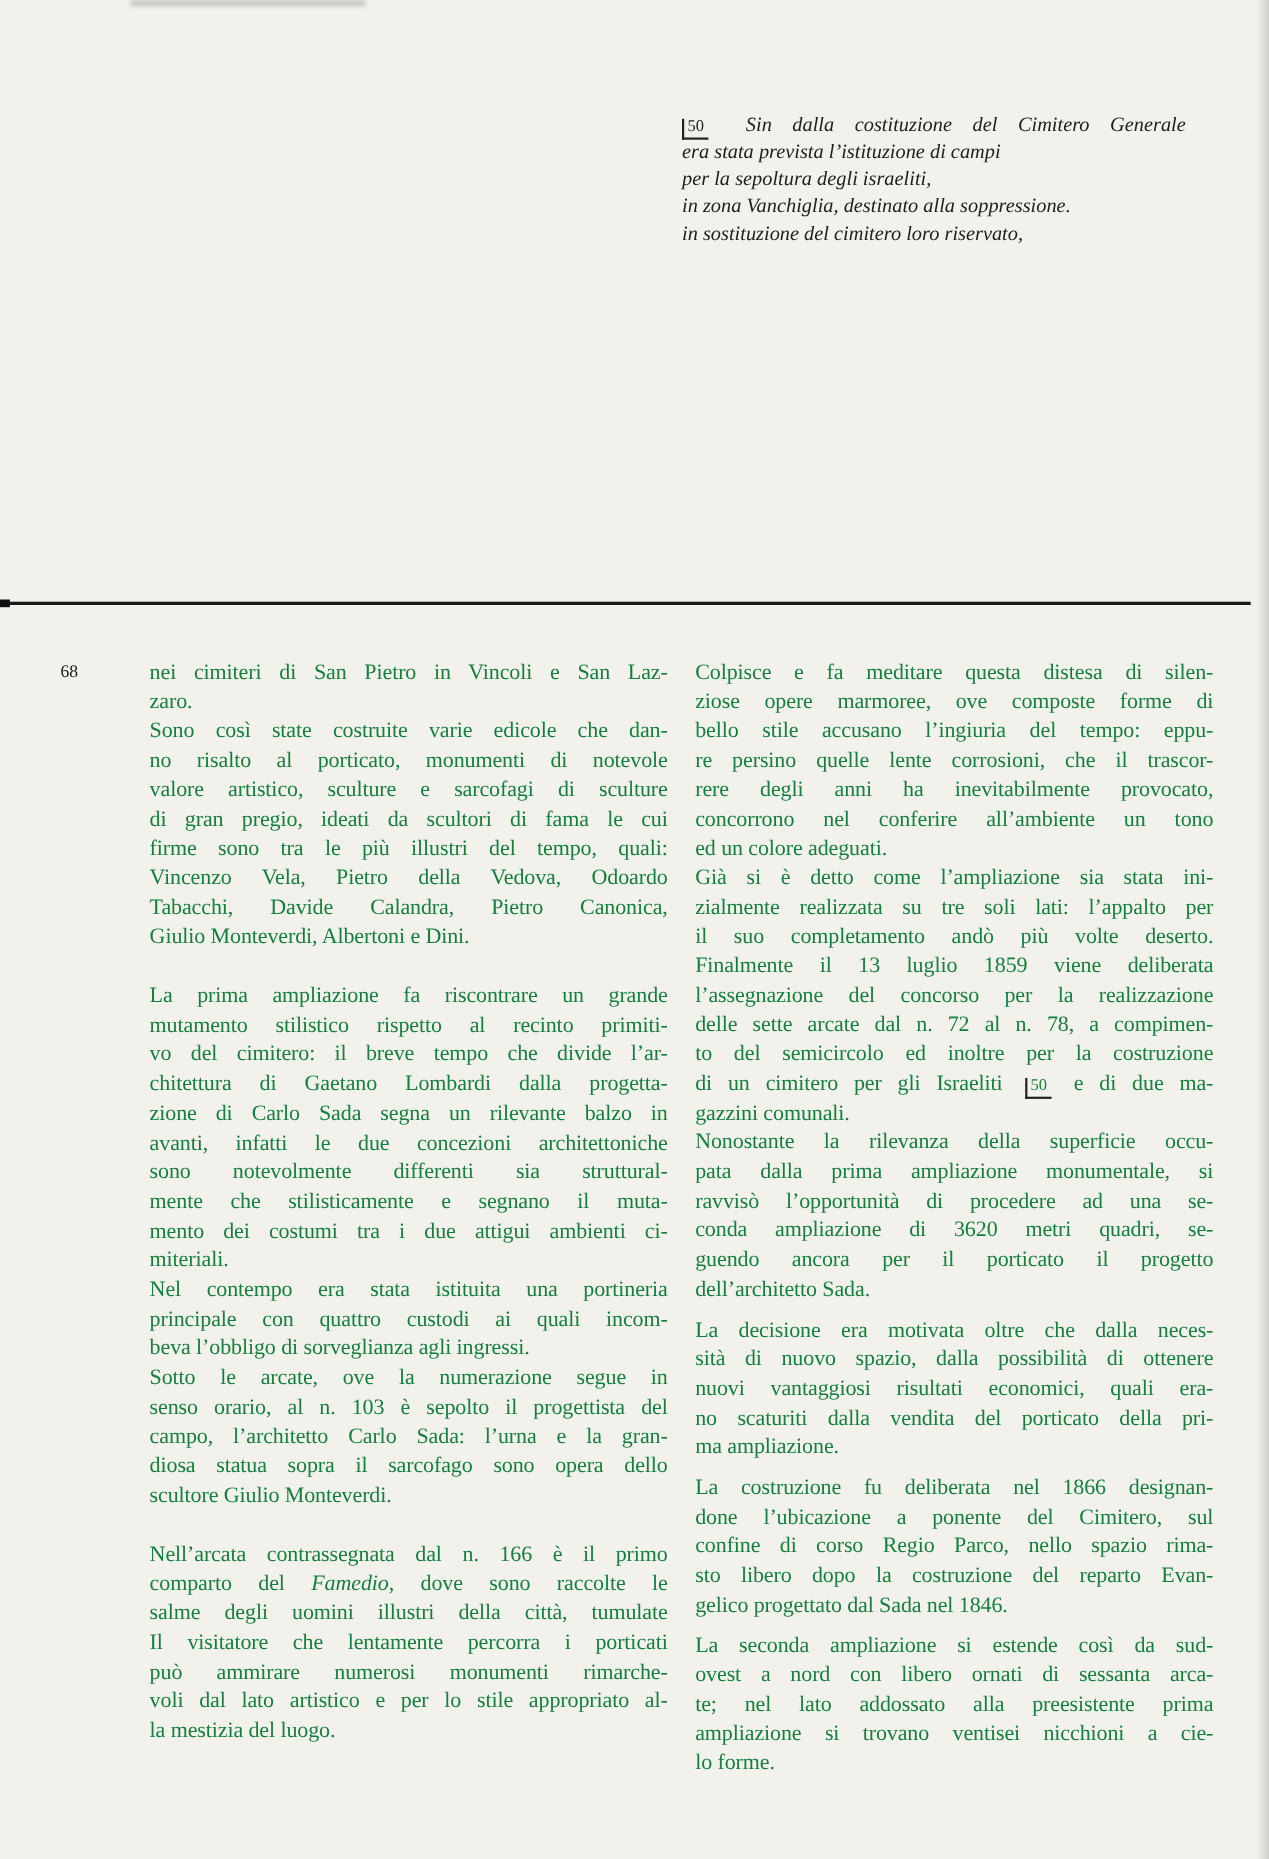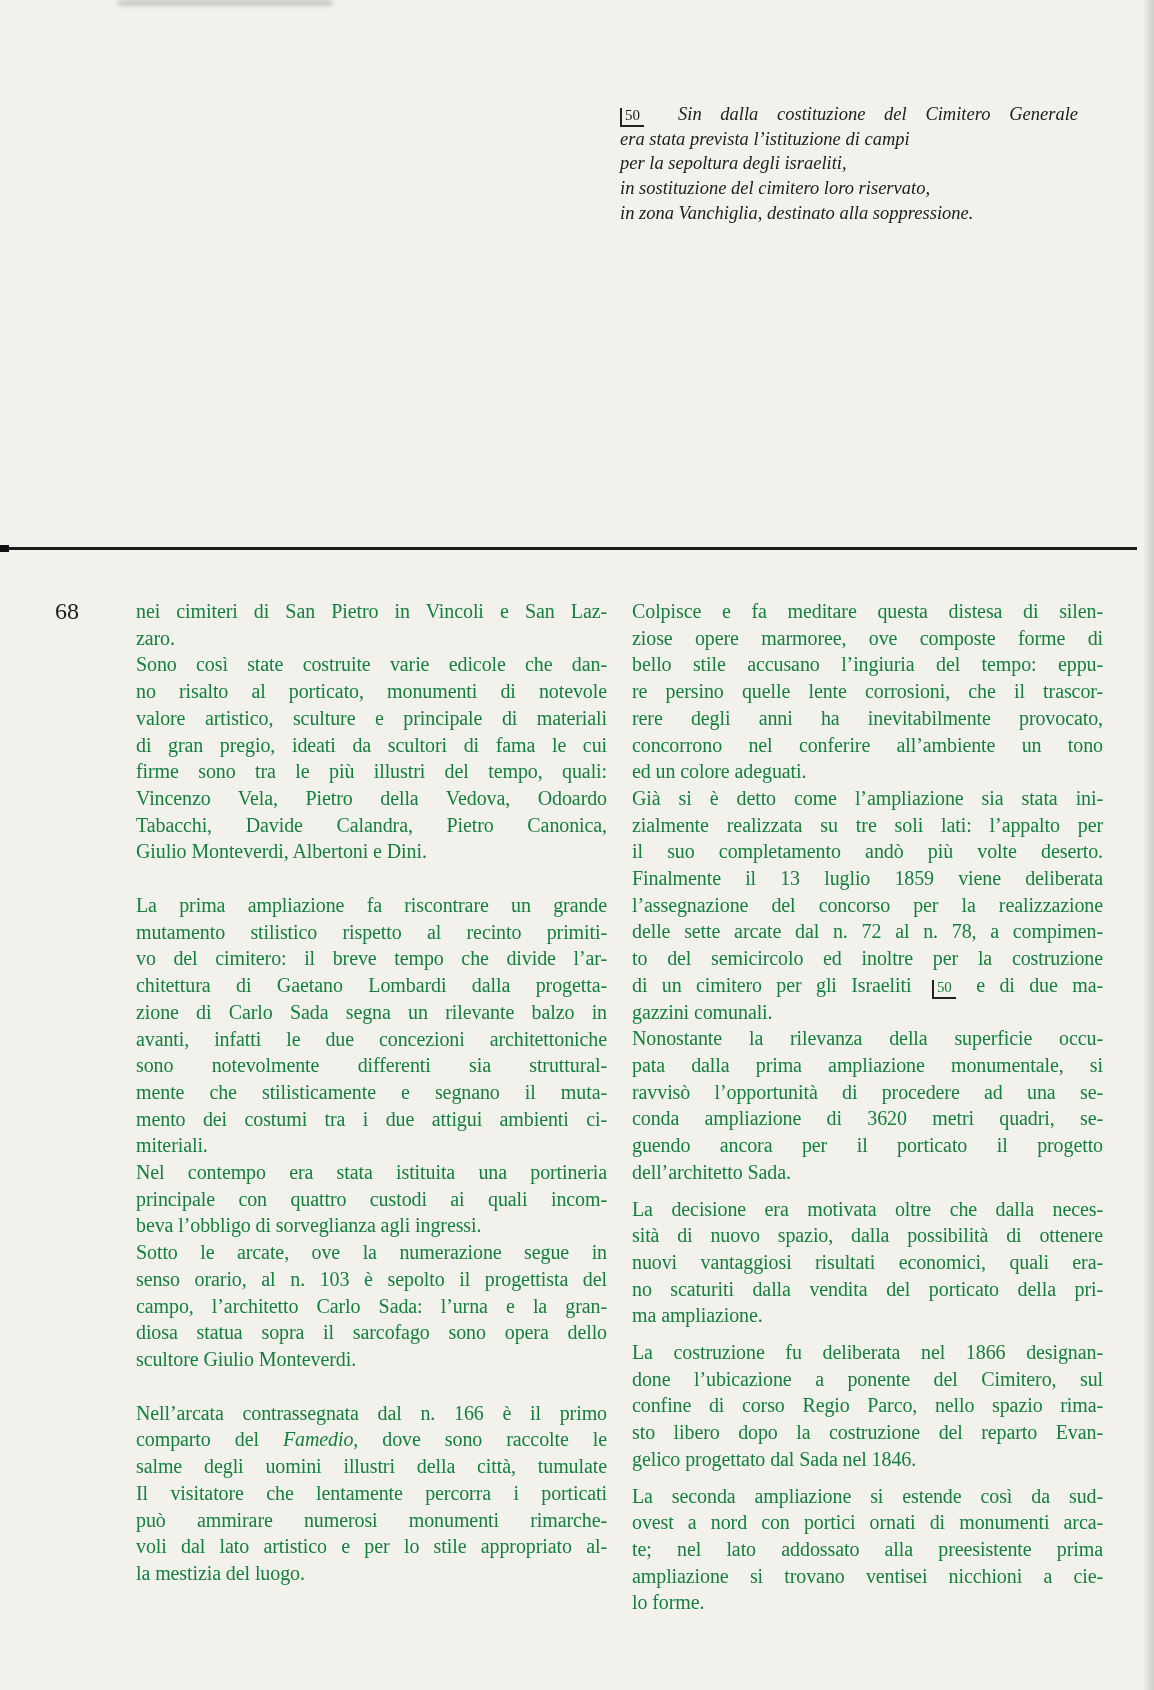--- a/index.html
+++ b/index.html
@@ -49,21 +49,21 @@
     position:absolute;left:0;top:547px;width:1137px;height:3px;
     background:#1c1c1c;
   }
   .rule-nub{
     position:absolute;left:0;top:545px;width:9px;height:7px;
     background:#111;
   }
   
   .pagenum{
     position:absolute;left:55px;top:598px;
-    font-size:24px;line-height:26.7px;
+    font-size:16px;line-height:26.7px;
   }
   .col{
     position:absolute;top:598px;width:471px;
     font-size:20px;line-height:26.7px;
     letter-spacing:-0.1px;
     color:#15803d;
   }
   .col-left{left:136px;}
   .col-right{left:632px;}
   .col-left .block{margin-top:27px;}
@@ -87,37 +87,37 @@
   <div class="edge-right"></div>
 
   <div class="note">
     <div class="note-first">
       <span class="fnmark">50</span>
       <span class="note-stretch">Sin dalla costituzione del Cimitero Generale</span>
     </div>
     <div id="note-lines">
         <div class="note-line">era stata prevista l’istituzione di campi</div>
         <div class="note-line">per la sepoltura degli israeliti,</div>
+        <div class="note-line">in zona Vanchiglia, destinato alla soppressione.</div>
         <div class="note-line">in sostituzione del cimitero loro riservato,</div>
-        <div class="note-line">in zona Vanchiglia, destinato alla soppressione.</div>
       </div>
   </div>
 
   <div class="rule"></div>
   <div class="rule-nub"></div>
 
   <div class="pagenum">68</div>
 
   <div class="col col-left" id="col-left">
       <div class="block">
         <div class="line j">nei cimiteri di San Pietro in Vincoli e San Laz-</div>
         <div class="line">zaro.</div>
         <div class="line j">Sono così state costruite varie edicole che dan-</div>
         <div class="line j">no risalto al porticato, monumenti di notevole</div>
-        <div class="line j">valore artistico, sculture e principale di materiali</div>
+        <div class="line j">valore artistico, sculture e sarcofagi di sculture</div>
         <div class="line j">di gran pregio, ideati da scultori di fama le cui</div>
         <div class="line j">firme sono tra le più illustri del tempo, quali:</div>
         <div class="line j">Vincenzo Vela, Pietro della Vedova, Odoardo</div>
         <div class="line j">Tabacchi, Davide Calandra, Pietro Canonica,</div>
         <div class="line">Giulio Monteverdi, Albertoni e Dini.</div>
       </div>
       <div class="block">
         <div class="line j">La prima ampliazione fa riscontrare un grande</div>
         <div class="line j">mutamento stilistico rispetto al recinto primiti-</div>
         <div class="line j">vo del cimitero: il breve tempo che divide l’ar-</div>
@@ -181,20 +181,20 @@
       </div>
       <div class="block">
         <div class="line j">La costruzione fu deliberata nel 1866 designan-</div>
         <div class="line j">done l’ubicazione a ponente del Cimitero, sul</div>
         <div class="line j">confine di corso Regio Parco, nello spazio rima-</div>
         <div class="line j">sto libero dopo la costruzione del reparto Evan-</div>
         <div class="line">gelico progettato dal Sada nel 1846.</div>
       </div>
       <div class="block">
         <div class="line j">La seconda ampliazione si estende così da sud-</div>
-        <div class="line j">ovest a nord con portici ornati di monumenti arca-</div>
+        <div class="line j">ovest a nord con libero ornati di sessanta arca-</div>
         <div class="line j">te; nel lato addossato alla preesistente prima</div>
         <div class="line j">ampliazione si trovano ventisei nicchioni a cie-</div>
         <div class="line">lo forme.</div>
       </div>
     </div>
 
 </div>
 
 </body></html>

